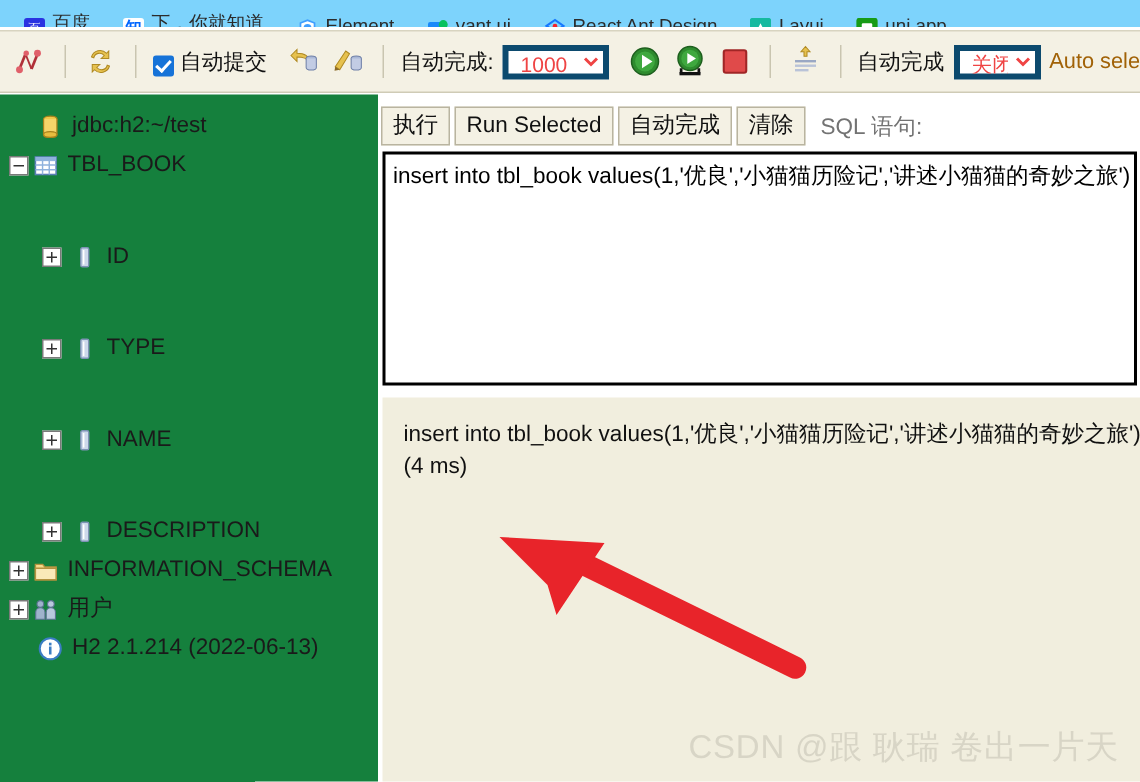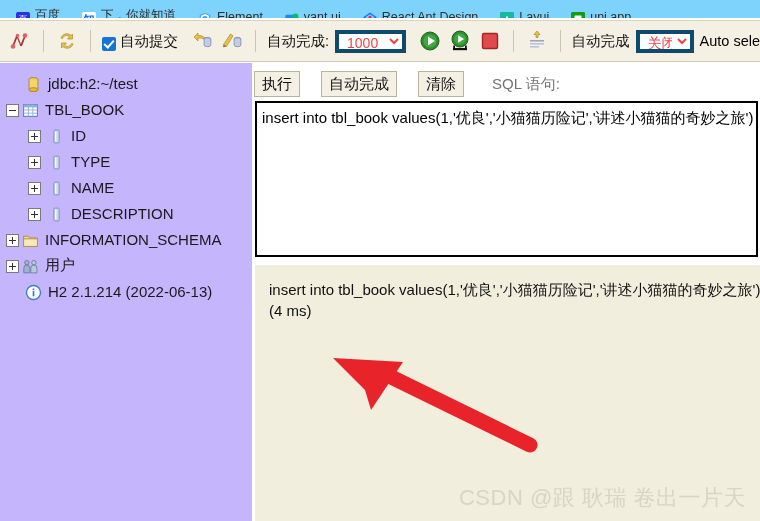--- a/index.html
+++ b/index.html
@@ -71,26 +71,26 @@
     border-width: 0 2px 2px 0; transform: rotate(42deg);
   }
   select.tb-select {
     font-family: "Liberation Sans", sans-serif;
     font-size: 14px; height: 23px;
     border: 4px solid #0c4a6e; background: #fff; color: #ef4444;
     padding: 0 2px 0 4px;
   }
   #maxrows-select { width: 80px; }
   #autocomplete-select { width: 58px; }
-  .tb-tail { font-size: 14.5px; color: #000000; }
+  .tb-tail { font-size: 14.5px; color: #a16207; }
 
   
   #tree-panel {
     position: absolute; left: 0; top: 63px; width: 252px; height: 458px;
-    background: #c4b5fd;
+    background: #15803d;
     overflow: hidden;
     padding: 8px 0 0 6px;
   }
   .tree-row {
     display: flex; align-items: center;
     height: 26px; font-size: 15px; color: #1a1a1a;
     white-space: nowrap;
   }
   .tw { width: 16px; height: 16px; flex: none; }
   .expander {
@@ -102,32 +102,32 @@
     width: 7px; height: 1px; background: #333;
   }
   .expander.plus::after {
     content: ""; position: absolute; left: 5px; top: 2px;
     width: 1px; height: 7px; background: #333;
   }
   .tree-icon { width: 17px; height: 17px; flex: none; margin-right: 6px; }
   .tree-label { position: relative; top: -1px; }
   .indent-0 { padding-left: 3px; }
   .indent-1 { padding-left: 0px; align-items: center; }
-  .indent-2 { padding-left: 22px; }
+  .indent-2 { padding-left: 22px; margin-top: 35px; }
 
   
   #main-panel {
     position: absolute; left: 252px; top: 63px; width: 508px; height: 458px;
     background: #ffffff;
   }
 
   
   #editor-toolbar {
     position: absolute; left: 2px; top: 8px; height: 26px;
-    display: flex; align-items: stretch; gap: 21px;
+    display: flex; align-items: stretch; gap: 3px;
     font-size: 15px;
   }
   .ed-btn {
     background: #f4f1e4;
     border: 1px solid #b9b4a0;
     padding: 2px 7px 3px 7px;
     color: #111;
     line-height: 19px;
     cursor: pointer;
     font-size: 15px;
@@ -432,20 +432,21 @@
       <rect x="7.2" y="4.2" width="1.6" height="1.7" fill="#3b7dc4"></rect>
     </svg>
     <span class="tree-label">H2 2.1.214 (2022-06-13)</span>
   </div>
 </div>
 
 <div id="main-panel">
 
   <div id="editor-toolbar">
     <button class="ed-btn">执行</button>
+    <button class="ed-btn">Run Selected</button>
     <button class="ed-btn">自动完成</button>
     <button class="ed-btn">清除</button>
     <span id="sql-caption">SQL 语句:</span>
   </div>
 
   <textarea id="sql-textarea" spellcheck="false" placeholder="" style="">insert into tbl_book values(1,'优良','小猫猫历险记','讲述小猫猫的奇妙之旅')</textarea>
 
   <div id="result-panel">
     <div class="res-line">insert into tbl_book values(1,'优良','小猫猫历险记','讲述小猫猫的奇妙之旅')</div>
     <div class="res-line">(4 ms)</div>

